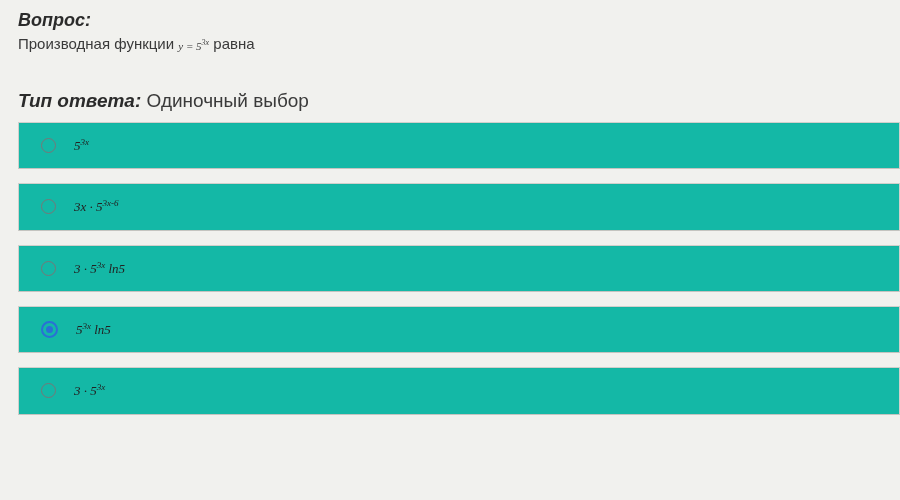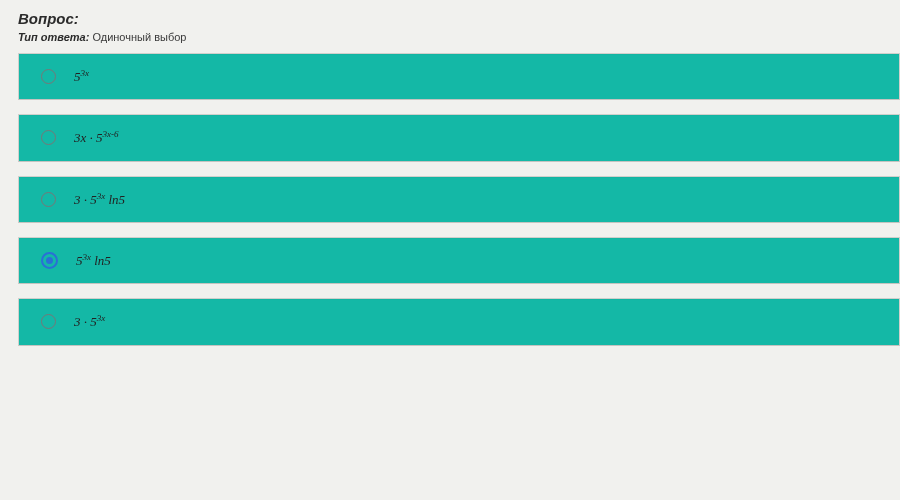--- a/index.html
+++ b/index.html
@@ -11,41 +11,41 @@
     font-family: "Segoe UI", Arial, sans-serif;
     color: #333;
     overflow: hidden;
   }
   .page {
     padding: 10px 0 0 18px;
   }
   .question-label {
     font-style: italic;
     font-weight: bold;
-    font-size: 15px;
+    font-size: 18px;
     color: #2b2b2b;
     margin: 0 0 4px 0;
   }
   .question-text {
     font-size: 15px;
     color: #3a3a3a;
     margin: 0 0 38px 0;
   }
   .formula {
     font-family: "Times New Roman", serif;
     font-style: italic;
     font-size: 11px;
     vertical-align: middle;
   }
   .formula sup {
     font-size: 8px;
     font-style: italic;
   }
   .answer-type-row {
-    font-size: 11px;
+    font-size: 19px;
   }
   .answer-type-label {
     font-style: italic;
     font-weight: bold;
     color: #2b2b2b;
   }
   .answer-type-value {
     color: #3a3a3a;
   }
   .options {
@@ -92,20 +92,25 @@
     font-style: italic;
   }
 </style>
 </head>
 <body>
 
 <div class="page">
 
   <div class="question-label">Вопрос:</div>
 
+  <div class="question-text">
+    <span>Производная функции </span>
+    <span class="formula">y = 5<sup>3x</sup></span>
+    <span> равна</span>
+  </div>
 
   <div class="answer-type-row">
     <span class="answer-type-label">Тип ответа:</span>
     <span class="answer-type-value">Одиночный выбор</span>
   </div>
 
   <div class="options">
       <div class="option-row">
         <span class="radio"></span>
         <span class="option-label">5<sup>3x</sup></span>

